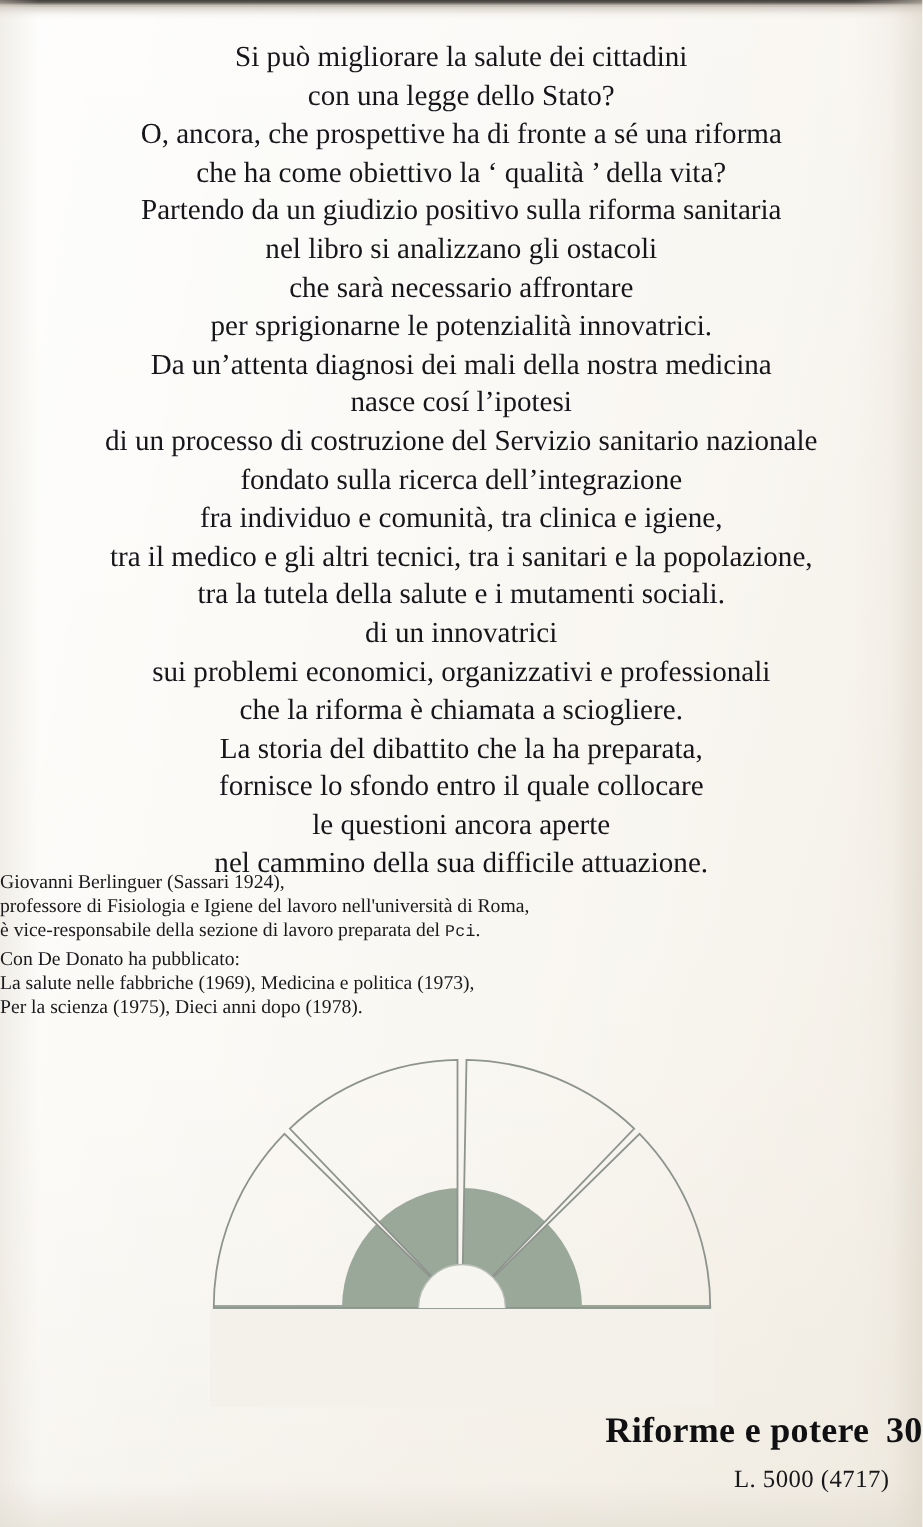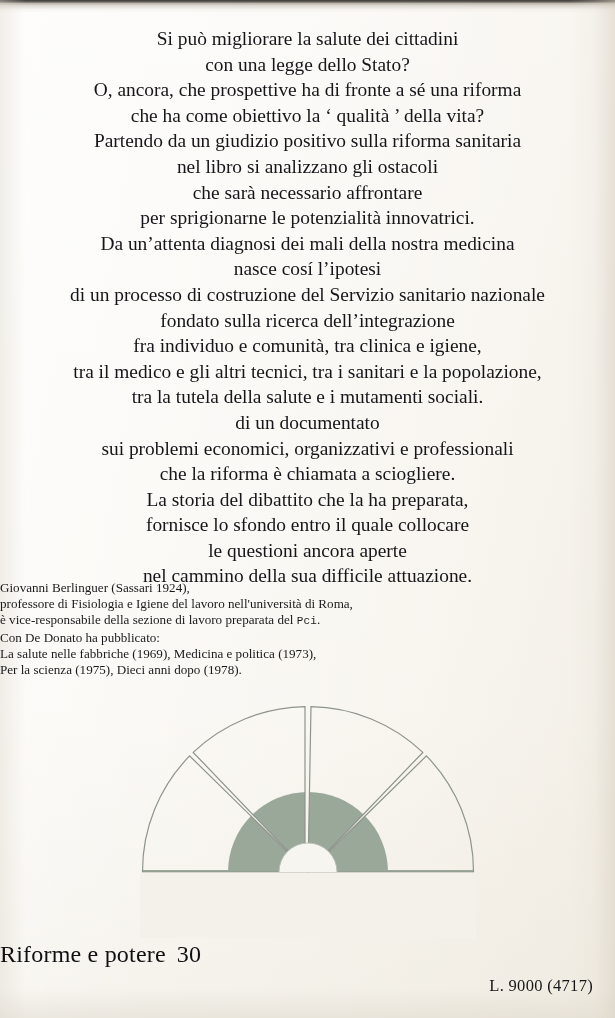--- a/index.html
+++ b/index.html
@@ -134,23 +134,23 @@
     width: 336px;
     height: 244px;
   }
 
   
   .series {
     position: absolute;
     top: 941px;
     left: 0;
     width: 615px;
-    text-align: left;
+    text-align: right;
     font-size: 24px;
-    font-weight: normal;
+    font-weight: bold;
     letter-spacing: 0.2px;
     color: #101012;
   }
   .series .num {
     margin-left: 11px;
   }
 
   
   .price {
     position: absolute;
@@ -183,21 +183,21 @@
     <span class="ln">nel libro si analizzano gli ostacoli</span>
     <span class="ln">che sarà necessario affrontare</span>
     <span class="ln">per sprigionarne le potenzialità innovatrici.</span>
     <span class="ln">Da un’attenta diagnosi dei mali della nostra medicina</span>
     <span class="ln">nasce cosí l’ipotesi</span>
     <span class="ln">di un processo di costruzione del Servizio sanitario nazionale</span>
     <span class="ln">fondato sulla ricerca dell’integrazione</span>
     <span class="ln">fra individuo e comunità, tra clinica e igiene,</span>
     <span class="ln">tra il medico e gli altri tecnici, tra i sanitari e la popolazione,</span>
     <span class="ln">tra la tutela della salute e i mutamenti sociali.</span>
-    <span class="ln">di un documentato</span>
+    <span class="ln">di un innovatrici</span>
     <span class="ln">sui problemi economici, organizzativi e professionali</span>
     <span class="ln">che la riforma è chiamata a sciogliere.</span>
     <span class="ln">La storia del dibattito che la ha preparata,</span>
     <span class="ln">fornisce lo sfondo entro il quale collocare</span>
     <span class="ln">le questioni ancora aperte</span>
     <span class="ln">nel cammino della sua difficile attuazione.</span>
   </div>
 
   <div class="bio">
     <span class="ln">Giovanni Berlinguer (Sassari 1924),</span>
@@ -249,15 +249,15 @@
       <path d="M 139,178 A 29,29 0 0 1 197,178" fill="none" stroke="#b9bdb6" stroke-width="0.9"></path>
 
       <rect x="0" y="178.6" width="336" height="66" fill="#f4f1ea"></rect>
     </svg>
   </div>
 
   <div class="series">
     <span>Riforme e potere</span><span class="num">30</span>
   </div>
 
-  <div class="price">L. 9000 (4717)</div>
+  <div class="price">L. 5000 (4717)</div>
 
 </div>
 
 </body></html>

